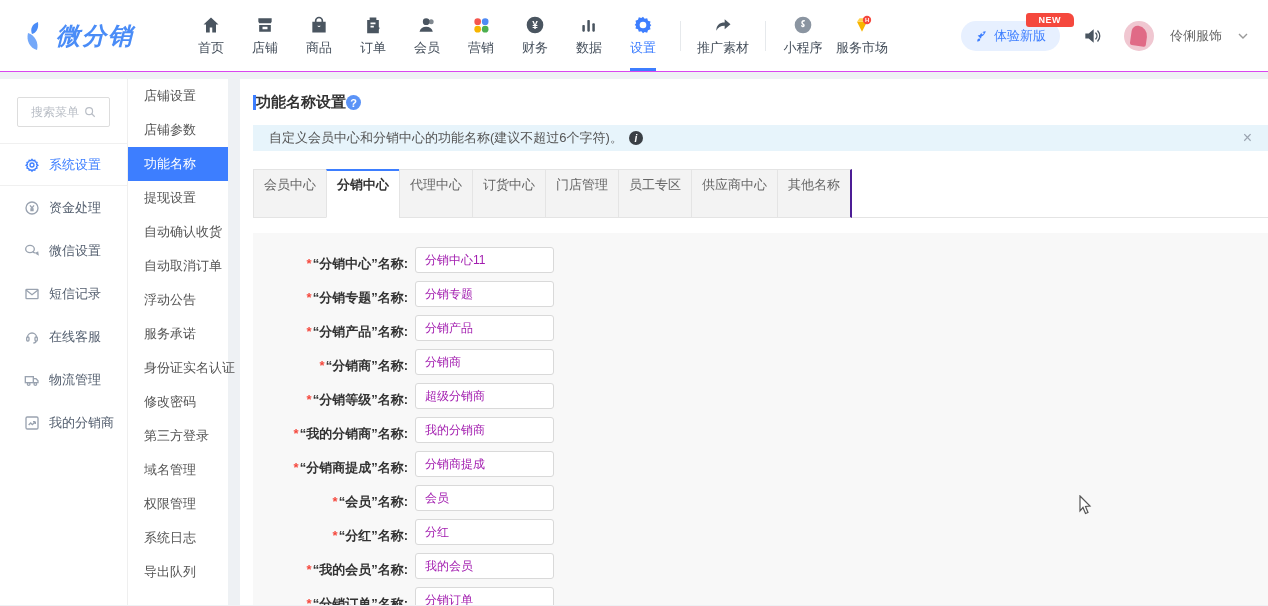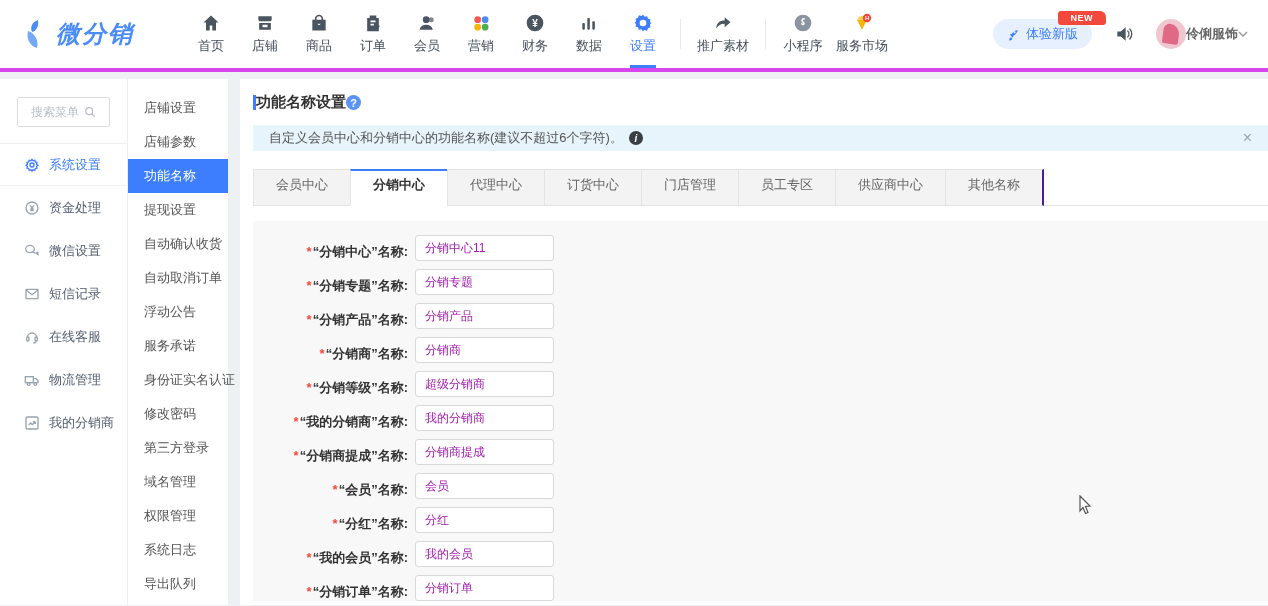--- a/index.html
+++ b/index.html
@@ -1,69 +1,69 @@
 <!DOCTYPE html>
 <html><head>
 <meta charset="utf-8">
 <style>
   * { margin:0; padding:0; box-sizing:border-box; }
   html,body { background:#eef1f4; }
   body { font-family:"Liberation Sans","DejaVu Sans",sans-serif; }
   .app { position:relative; width:1268px; height:606px; overflow:hidden; background:#eef1f4; }
 
   
-  .header { display:flex; align-items:center; height:72px; background:#fff; border-bottom:4px solid #d946ef; padding:0 20px 0 24px; }
+  .header { display:flex; align-items:center; height:72px; background:#fff; border-bottom:1px solid #d946ef; padding:0 20px 0 24px; }
   .logo { display:flex; align-items:center; gap:6px; width:160px; }
   .logo-mark { width:26px; height:30px; }
   .logo-text { font-size:24px; font-weight:bold; font-style:italic; color:#4a8cf7; letter-spacing:2px; }
   .topnav { display:flex; align-items:stretch; height:100%; }
   .nav-item { position:relative; display:flex; flex-direction:column; align-items:center; justify-content:center; gap:4px; min-width:54px; padding:0 6px; cursor:pointer; }
   .nav-item .nico { width:20px; height:20px; color:#4a5560; }
   .nav-item .nlabel { font-size:13px; color:#454f5b; white-space:nowrap; }
   .nav-item.active .nico, .nav-item.active .nlabel { color:#3d7eff; }
   .nav-item.active::after { content:""; position:absolute; bottom:0; left:50%; transform:translateX(-50%); width:26px; height:3px; background:#3d7eff; }
   .vdiv { width:1px; height:30px; background:#e6e9ec; align-self:center; margin:0 10px; }
   .header-right { margin-left:auto; display:flex; align-items:center; gap:22px; }
   .try-new { position:relative; display:flex; align-items:center; gap:6px; background:#e7f0ff; color:#3d7eff; font-size:13px; padding:6px 14px; border-radius:16px; cursor:pointer; }
   .try-new .rocket { width:13px; height:13px; }
   .new-badge { position:absolute; top:-8px; right:-14px; background:#f5483d; color:#fff; font-size:9px; font-weight:bold; padding:2px 13px; border-radius:3px 6px 3px 3px; letter-spacing:.5px; }
   .speaker { width:20px; height:20px; color:#4a5560; cursor:pointer; }
-  .user { display:flex; align-items:center; gap:0; cursor:pointer;font-weight:bold; }
+  .user { display:flex; align-items:center; gap:16px; cursor:pointer; }
   .avatar { width:30px; height:30px; border-radius:50%; background:#f0c7d1; overflow:hidden; position:relative; }
   .avatar::after { content:""; position:absolute; left:7px; top:5px; width:16px; height:20px; background:#e06a86; border-radius:6px 10px 2px 2px; transform:rotate(8deg); }
   .user-name { font-size:13px; color:#666; }
   .chev { width:10px; height:10px; color:#999; }
 
   
   .body { display:flex; align-items:stretch; height:533px; padding-top:7px; }
   .sidebar1 { width:127px; background:#fff; padding-top:18px; flex-shrink:0; }
   .search-box { display:flex; align-items:center; justify-content:center; gap:5px; height:30px; margin:0 17px 16px 17px; border:1px solid #ddd; border-radius:2px; color:#b9bec6; font-size:12px; cursor:text; }
   .search-box svg { width:12px; height:12px; }
   .side-item { display:flex; align-items:center; gap:9px; height:43px; padding-left:24px; font-size:13px; color:#556070; cursor:pointer; }
   .side-item .sico { width:16px; height:16px; color:#9aa3b0; flex-shrink:0; }
   .side-item.active { color:#3d7eff; border-top:1px solid #f0f0f0; border-bottom:1px solid #f0f0f0; }
   .side-item.active .sico { color:#3d7eff; }
 
-  .sidebar2 { width:101px; background:#fff; border-left:1px solid #efefef; padding-top:12px; flex-shrink:0; }
+  .sidebar2 { width:101px; background:#fff; border-left:1px solid #efefef; flex-shrink:0; }
   .submenu-item { height:34px; line-height:34px; padding-left:16px; font-size:13px; color:#555; white-space:nowrap; cursor:pointer; }
   .submenu-item.active { background:#3d7eff; color:#fff; }
 
   
   .main { flex:1; margin-left:12px; background:#fff; padding:14px 0 0 13px; overflow:hidden; }
   .page-title { display:flex; align-items:center; }
   .title-bar { width:3px; height:15px; background:#3d7eff; }
   .title-text { font-size:15px; font-weight:bold; color:#333; }
   .help-icon { width:15px; height:15px; border-radius:50%; background:#5b93f7; color:#fff; font-size:11px; font-weight:bold; display:flex; align-items:center; justify-content:center; cursor:pointer; }
   .banner { display:flex; align-items:center; margin-top:13px; height:26px; background:#e7f4fb; padding:0 16px; font-size:13px; color:#555; }
   .info-icon { width:14px; height:14px; border-radius:50%; background:#3a3f45; color:#fff; font-size:10px; font-weight:bold; font-style:italic; display:flex; align-items:center; justify-content:center; margin-left:6px; cursor:pointer; }
   .banner-close { margin-left:auto; color:#9aa3b0; font-size:16px; cursor:pointer; line-height:1; }
 
   .tabs { display:flex; margin-top:18px; position:relative; }
   .tabs::after { content:""; position:absolute; left:0; right:0; bottom:0; height:1px; background:#e4e4e4; }
-  .tab { position:relative; z-index:1; padding:0 22px; height:37px; line-height:29px; background:#f3f3f3; border:1px solid #e4e4e4; border-right:none; font-size:13px; color:#666; cursor:pointer; white-space:nowrap; }
+  .tab { position:relative; z-index:1; padding:0 10px; height:49px; line-height:29px; background:#f3f3f3; border:1px solid #e4e4e4; border-right:none; font-size:13px; color:#666; cursor:pointer; white-space:nowrap; }
   .tab:last-child { border-right:2px solid #4c1d95; }
   .tab.active { background:#fff; border-top:2px solid #3d7eff; border-bottom:1px solid #fff; font-weight:bold; color:#333; line-height:27px; }
 
   .panel { margin-top:15px; background:#f8f8f8; min-height:380px; padding-top:14px; }
   .form-row { display:flex; align-items:flex-end; margin-bottom:8px; }
   .form-label { width:155px; text-align:right; font-size:13px; font-weight:bold; color:#333; flex-shrink:0; }
   .form-label .req { color:#f5483d; margin-right:1px; }
   .form-input { margin-left:7px; width:139px; height:26px; border:1px solid #d9d9d9; border-radius:3px; padding:0 9px; font-size:12px; color:#a21caf; background:#fff; outline:none; font-family:inherit; }
 
   .cursor { position:absolute; left:1078px; top:495px; width:15px; height:22px; z-index:50; }

